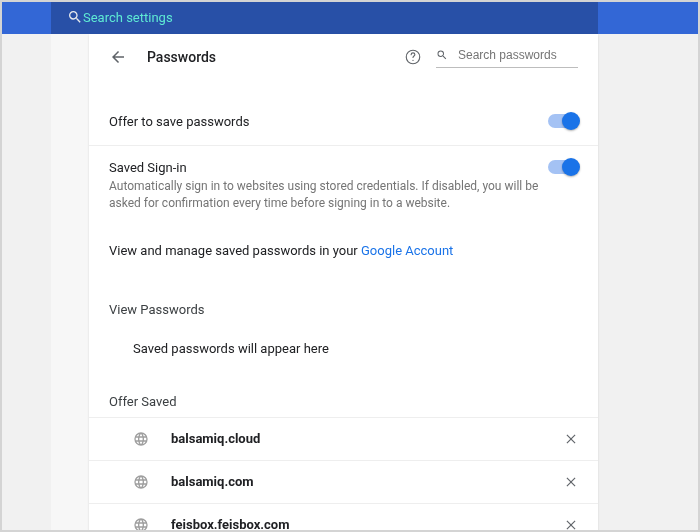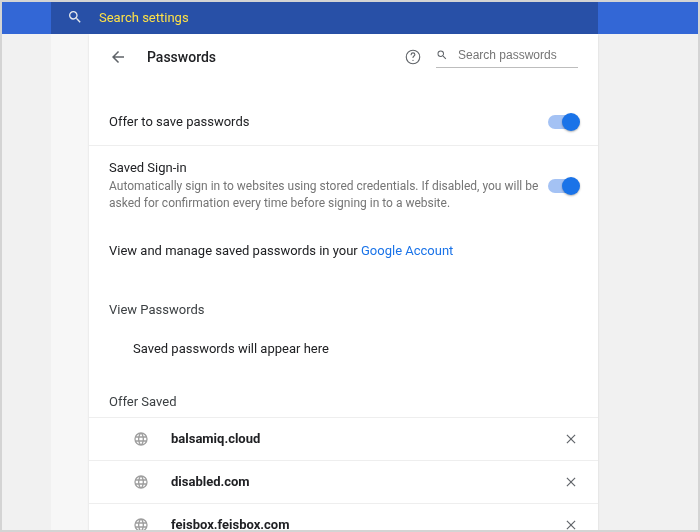--- a/index.html
+++ b/index.html
@@ -43,22 +43,21 @@
     display: flex;
     align-items: center;
   }
   .search-zone .mag {
     width: 16px; height: 16px;
     margin-left: 16px;
     fill: #e8eaed;
     flex-shrink: 0;
   }
   .search-zone .ph {
-    margin-left: 16px;
-    color: #fde047;
+    color: #5eead4;
     font-size: 13px;
   }
   .panel-wrap {
     position: absolute;
     top: 34px;
     left: 51px;
     right: 102px;
     bottom: 0;
     background: #fff;
     box-shadow: 0 1px 2px rgba(0,0,0,0.12);
@@ -122,21 +121,21 @@
     outline: none;
     font-size: 12px;
     color: #5f6368;
     width: 118px;
     background: transparent;
   }
   .pw-search input::placeholder { color: #757575; }
   .sect {
     padding: 16px 20px;
     display: flex;
-    align-items: center;
+    align-items: flex-start;
   }
   .sect.border-b { border-bottom: 1px solid #eeeeee; }
   .sect .txt { flex: 1; }
   .sect .title { font-size: 13px; color: #202124; }
   .sect .desc {
     font-size: 12px;
     color: #757575;
     margin-top: 3px;
     line-height: 1.45;
     max-width: 430px;
@@ -286,21 +285,21 @@
             <span class="ns-domain">balsamiq.cloud</span>
             <span class="x-btn"><svg viewBox="0 0 24 24">
                 <line x1="5" y1="5" x2="19" y2="19"></line>
                 <line x1="19" y1="5" x2="5" y2="19"></line>
               </svg></span>
           </div>
           <div class="ns-item">
             <svg class="globe" viewBox="0 0 24 24">
               <path d="M12 2a10 10 0 100 20 10 10 0 000-20zm6.93 6h-2.95a15.65 15.65 0 00-1.38-3.56A8.03 8.03 0 0118.93 8zM12 4c.83 1.2 1.48 2.53 1.91 4h-3.82c.43-1.47 1.08-2.8 1.91-4zM4.26 14a8.19 8.19 0 010-4h3.38a16.52 16.52 0 000 4H4.26zm.82 2h2.95c.32 1.25.78 2.45 1.38 3.56A8.03 8.03 0 015.08 16zm2.95-8H5.08a8.03 8.03 0 014.33-3.56A15.65 15.65 0 008.03 8zM12 20c-.83-1.2-1.48-2.53-1.91-4h3.82c-.43 1.47-1.08 2.8-1.91 4zm2.34-6H9.66a14.71 14.71 0 010-4h4.68a14.71 14.71 0 010 4zm.25 5.56c.6-1.11 1.06-2.31 1.38-3.56h2.95a8.03 8.03 0 01-4.33 3.56zM16.36 14a16.52 16.52 0 000-4h3.38a8.19 8.19 0 010 4h-3.38z"></path>
             </svg>
-            <span class="ns-domain">disabled.com</span>
+            <span class="ns-domain">balsamiq.com</span>
             <span class="x-btn"><svg viewBox="0 0 24 24">
                 <line x1="5" y1="5" x2="19" y2="19"></line>
                 <line x1="19" y1="5" x2="5" y2="19"></line>
               </svg></span>
           </div>
           <div class="ns-item">
             <svg class="globe" viewBox="0 0 24 24">
               <path d="M12 2a10 10 0 100 20 10 10 0 000-20zm6.93 6h-2.95a15.65 15.65 0 00-1.38-3.56A8.03 8.03 0 0118.93 8zM12 4c.83 1.2 1.48 2.53 1.91 4h-3.82c.43-1.47 1.08-2.8 1.91-4zM4.26 14a8.19 8.19 0 010-4h3.38a16.52 16.52 0 000 4H4.26zm.82 2h2.95c.32 1.25.78 2.45 1.38 3.56A8.03 8.03 0 015.08 16zm2.95-8H5.08a8.03 8.03 0 014.33-3.56A15.65 15.65 0 008.03 8zM12 20c-.83-1.2-1.48-2.53-1.91-4h3.82c-.43 1.47-1.08 2.8-1.91 4zm2.34-6H9.66a14.71 14.71 0 010-4h4.68a14.71 14.71 0 010 4zm.25 5.56c.6-1.11 1.06-2.31 1.38-3.56h2.95a8.03 8.03 0 01-4.33 3.56zM16.36 14a16.52 16.52 0 000-4h3.38a8.19 8.19 0 010 4h-3.38z"></path>
             </svg>
             <span class="ns-domain">feisbox.feisbox.com</span>

